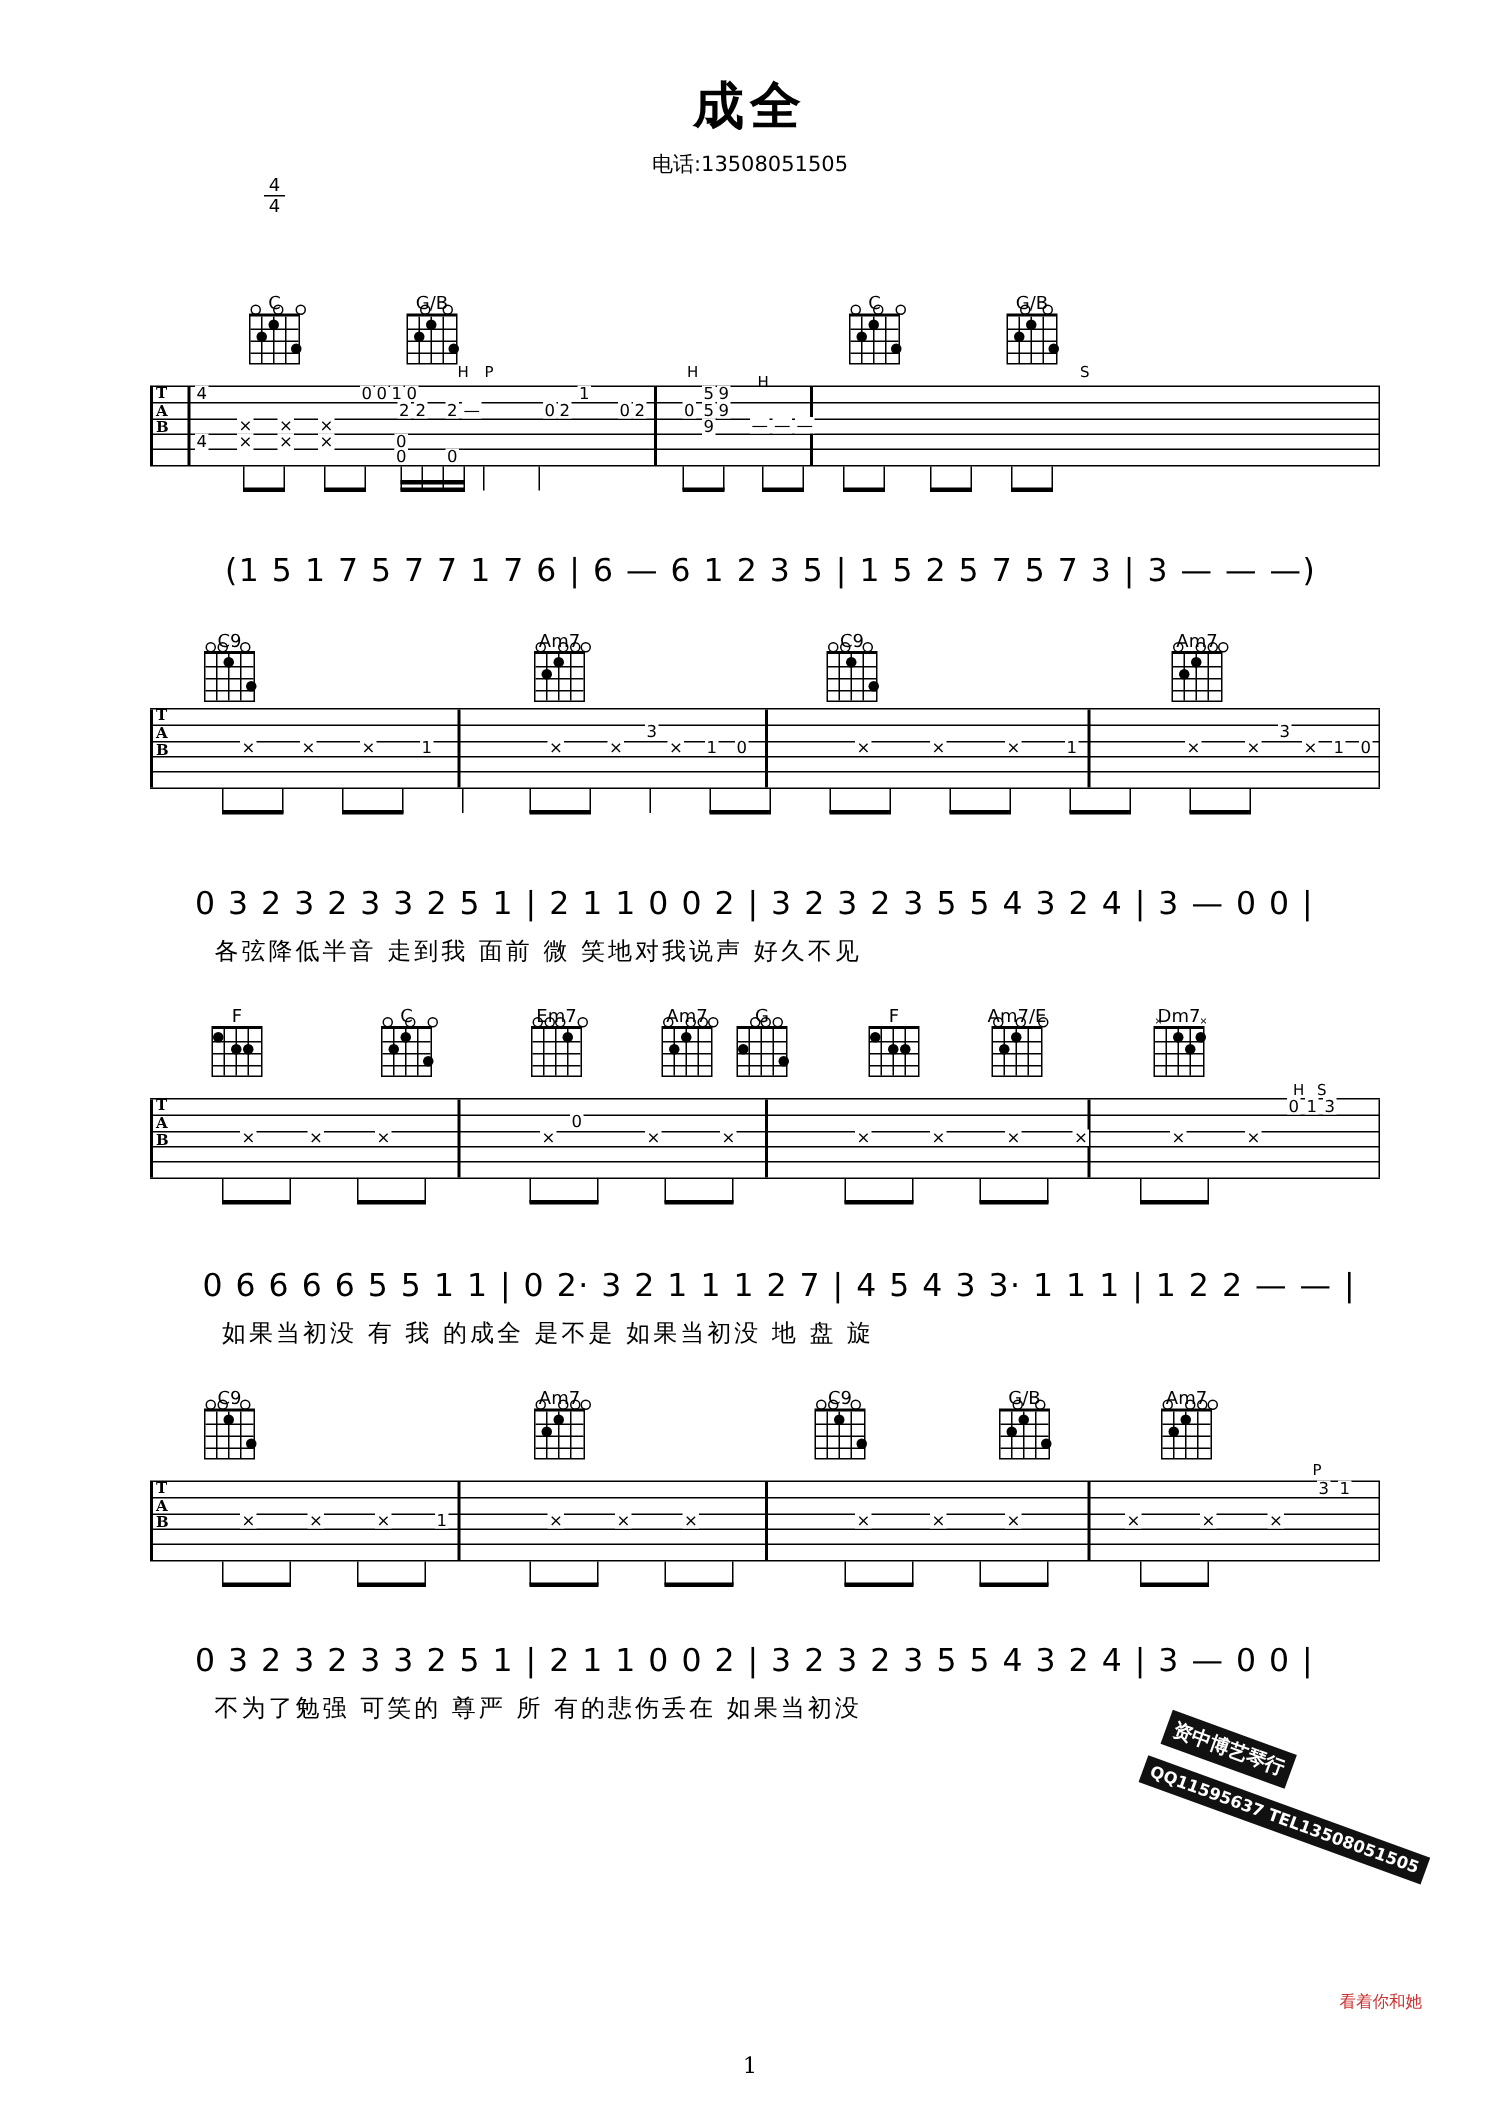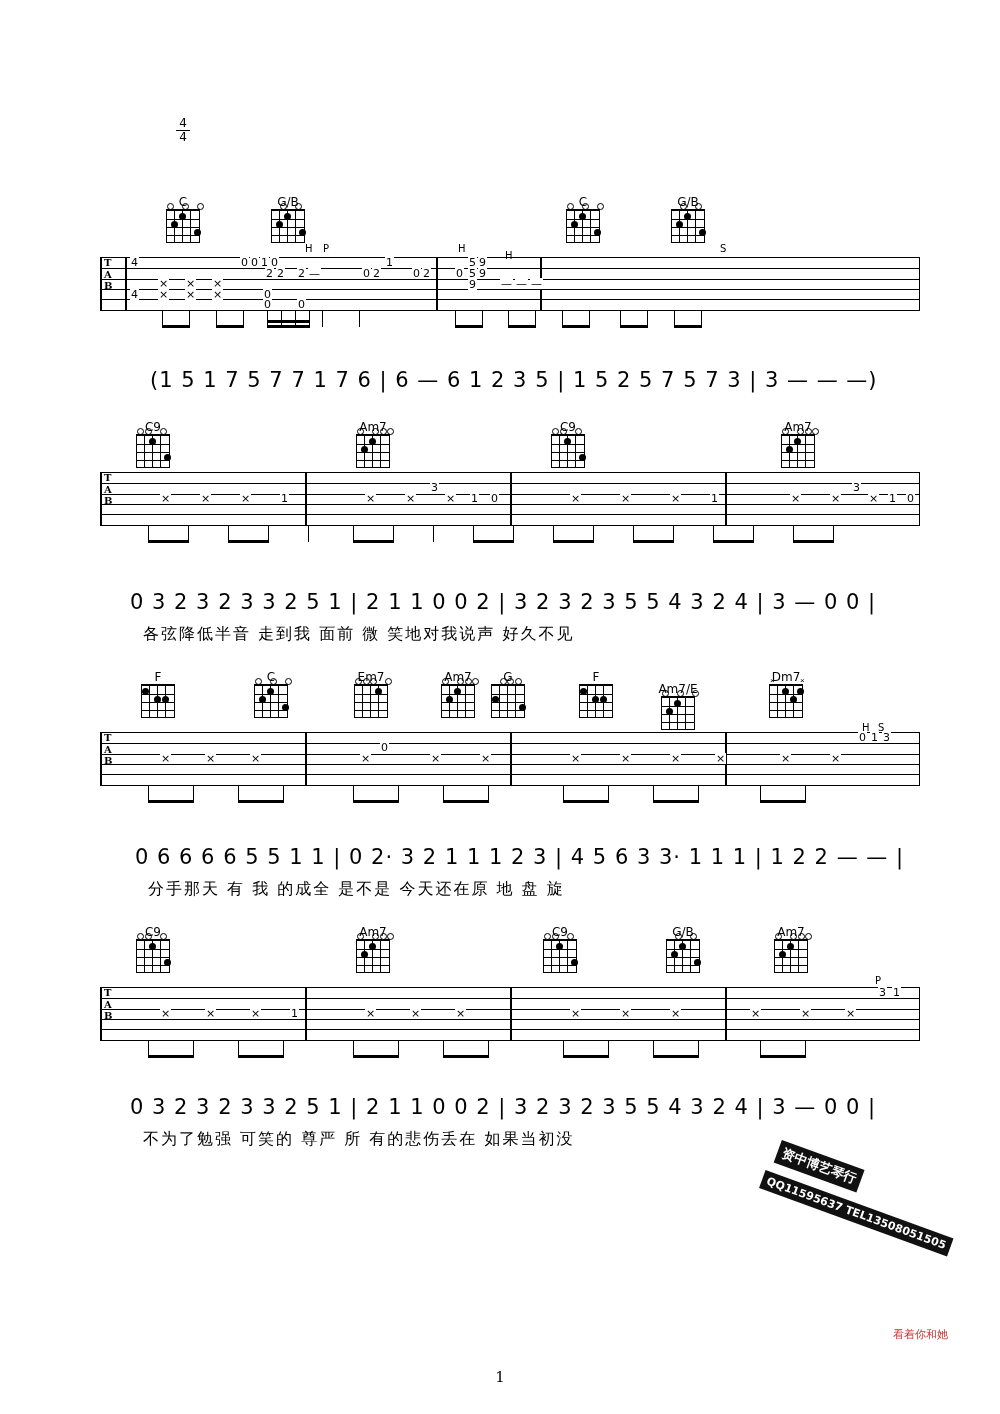--- a/index.html
+++ b/index.html
@@ -231,22 +231,24 @@
     position: absolute;
     font-size: 10px;
     font-family: "DejaVu Sans", sans-serif;
   }
 </style>
 </head>
 <body>
 
 <div class="page">
 
+  <div class="title">成全</div>
 
   <div class="credit-center">
+    <div>电话:13508051505</div>
   </div>
 
 
   <div class="timesig">
     <span class="num">4</span>
     <span class="bar"></span>
     <span class="num">4</span>
   </div>
 
   <div class="system" style="top:195px;">
@@ -643,21 +645,21 @@
           <div class="v" style="left:15px"></div>
         <div class="v" style="left:23px"></div>
           <div class="h" style="top:8px"></div>
         <div class="h" style="top:16px"></div>
           <div class="h" style="top:24px"></div>
         <div class="dot" style="left:0px; top:2px"></div>
         <div class="dot" style="left:12px; top:10px"></div>
         <div class="dot" style="left:20px; top:10px"></div>
       </div>
     </div>
-    <div class="chord" style="left:655px; top:12px;">
+    <div class="chord" style="left:655px; top:0;">
       <div class="name">Am7/E</div>
       <div class="grid">
         <div class="v" style="left:7px"></div>
           <div class="v" style="left:15px"></div>
         <div class="v" style="left:23px"></div>
           <div class="h" style="top:8px"></div>
         <div class="h" style="top:16px"></div>
           <div class="h" style="top:24px"></div>
         <div class="opencirc" style="left:0px"></div>
         <div class="opencirc" style="left:15px"></div>
@@ -737,22 +739,22 @@
     <div class="beam" style="left:563px; top:130px; width:46px"></div>
     <div class="stem" style="left:653px; top:116px; height:16px"></div>
     <div class="stem" style="left:698px; top:116px; height:16px"></div>
     <div class="beam" style="left:653px; top:130px; width:46px"></div>
     <div class="stem" style="left:760px; top:116px; height:16px"></div>
     <div class="stem" style="left:805px; top:116px; height:16px"></div>
     <div class="beam" style="left:760px; top:130px; width:46px"></div>
   </div>
 
   <div class="jianpu" style="top:845px;">
-    <div class="jp-line" style="left:135px; top:0;">0 6 6 6 6 5 5 1 1   |  0    2· 3 2 1 1 1 2 3 | 4 5 6 3 3· 1 1 1 | 1 2 2  —  — |</div>
-    <div class="lyrics" style="left:148px; top:34px;">分手那天  有          我 的成全  是不是  今天还在原 地   盘    旋</div>
+    <div class="jp-line" style="left:135px; top:0;">0 6 6 6 6 5 5 1 1   |  0    2· 3 2 1 1 1 2 7 | 4 5 4 3 3· 1 1 1 | 1 2 2  —  — |</div>
+    <div class="lyrics" style="left:148px; top:34px;">如果当初没  有          我 的成全  是不是  如果当初没 地   盘    旋</div>
   </div>
 
   <div class="system" style="top:925px;">
     <div class="chord" style="left:130px; top:0;">
       <div class="name">C9</div>
       <div class="grid">
         <div class="v" style="left:7px"></div>
           <div class="v" style="left:15px"></div>
         <div class="v" style="left:23px"></div>
           <div class="h" style="top:8px"></div>

